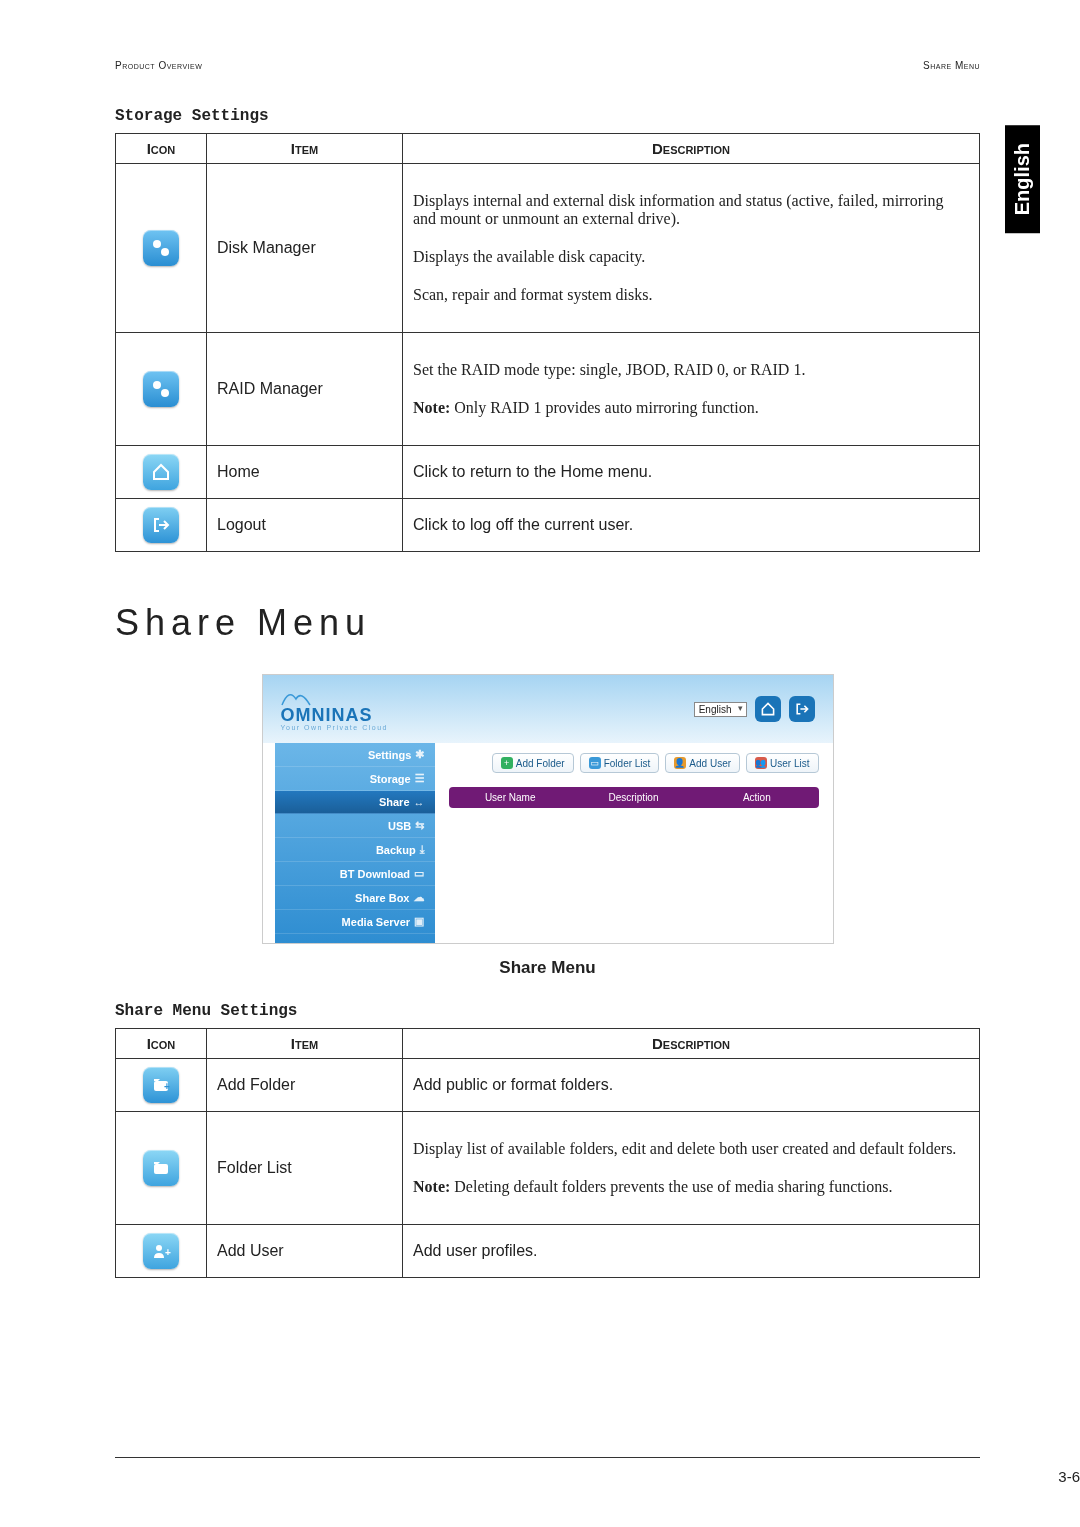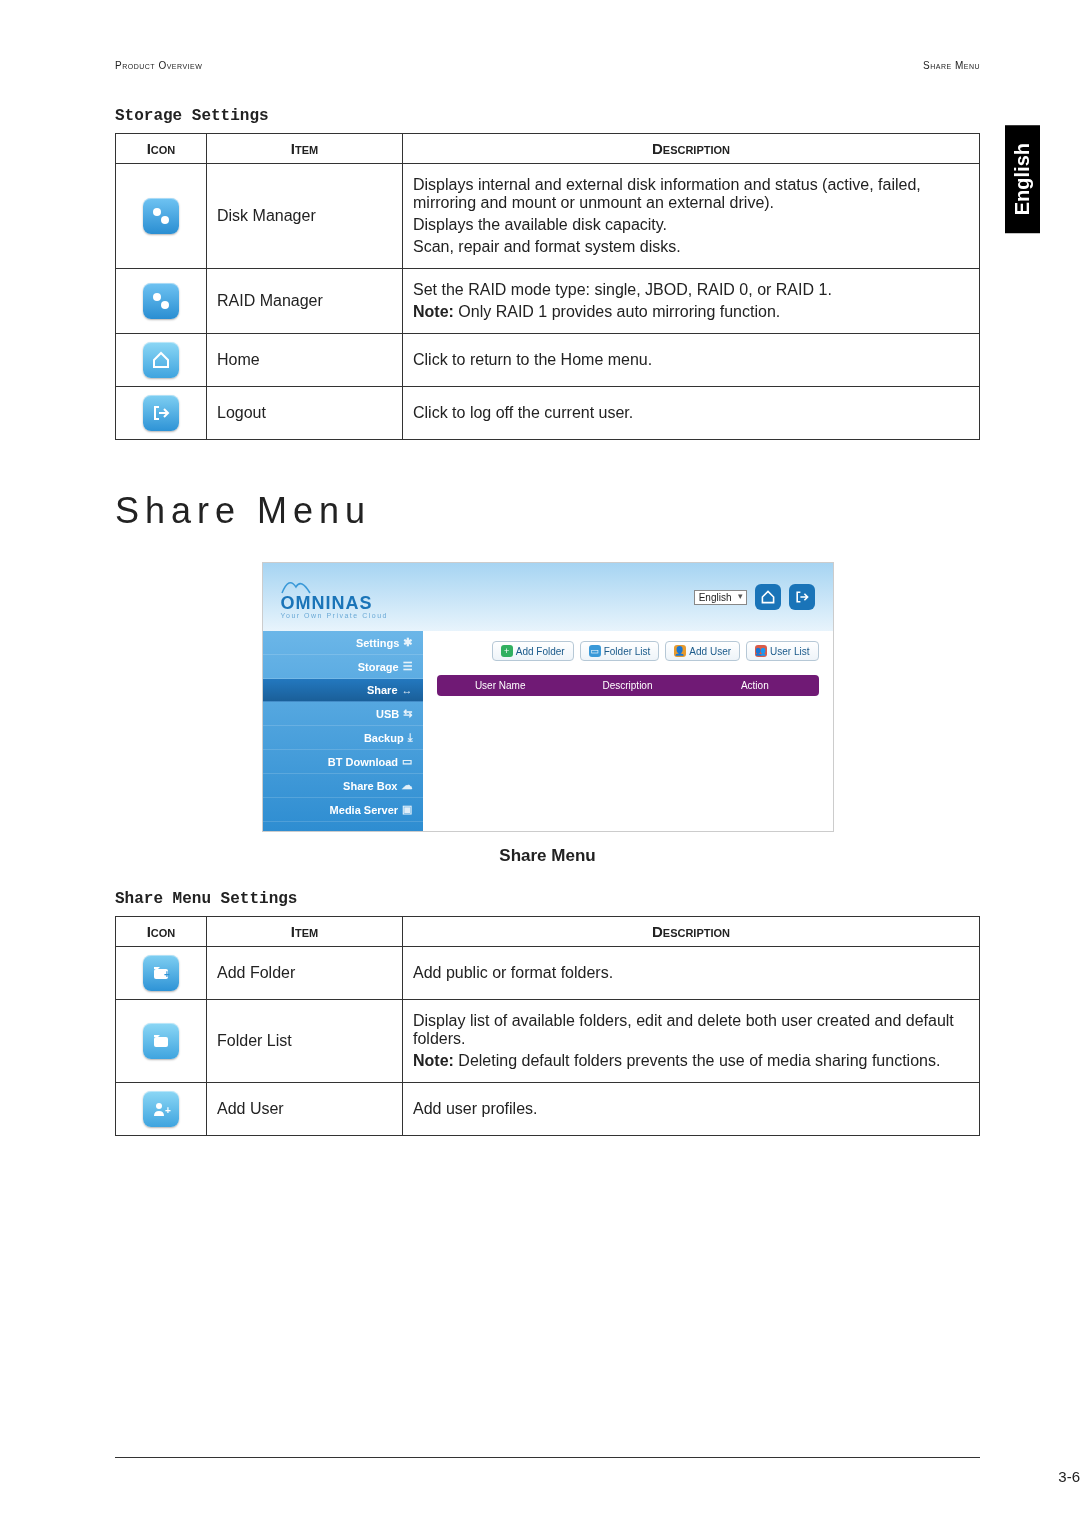--- a/index.html
+++ b/index.html
@@ -63,21 +63,22 @@
     padding: 6px 10px;
   }
   table.doc-table td.icon-cell {
     text-align: center;
     width: 70px;
   }
   table.doc-table td.item-cell {
     width: 175px;
   }
   table.doc-table td p {
-    margin: 4px 0;
+    margin: 20px 0;
+    font-family: Liberation Serif, serif;
   }
   .note-prefix { font-weight: bold; }
 
   .big-heading {
     font-size: 36px;
     letter-spacing: 6px;
     margin: 50px 0 30px 0;
     font-weight: normal;
   }
 
@@ -131,21 +132,21 @@
   .round-btn {
     width: 26px; height: 26px;
     border-radius: 6px;
     display: inline-flex;
     align-items: center;
     justify-content: center;
     color: #fff;
   }
   .round-home { background: #1a74b8; }
   .round-logout { background: #1a74b8; }
-  .shot-body { display: flex; min-height: 200px; }
+  .shot-body { display: flex; min-height: 200px; margin-left: 12px; }
   .sidebar {
     width: 160px;
     background: linear-gradient(#6bb6e8, #2e8dd1);
   }
   .sidebar .menu-item {
     color: #fff;
     text-align: right;
     padding: 5px 10px 5px 0;
     font-size: 11px;
     font-weight: bold;

